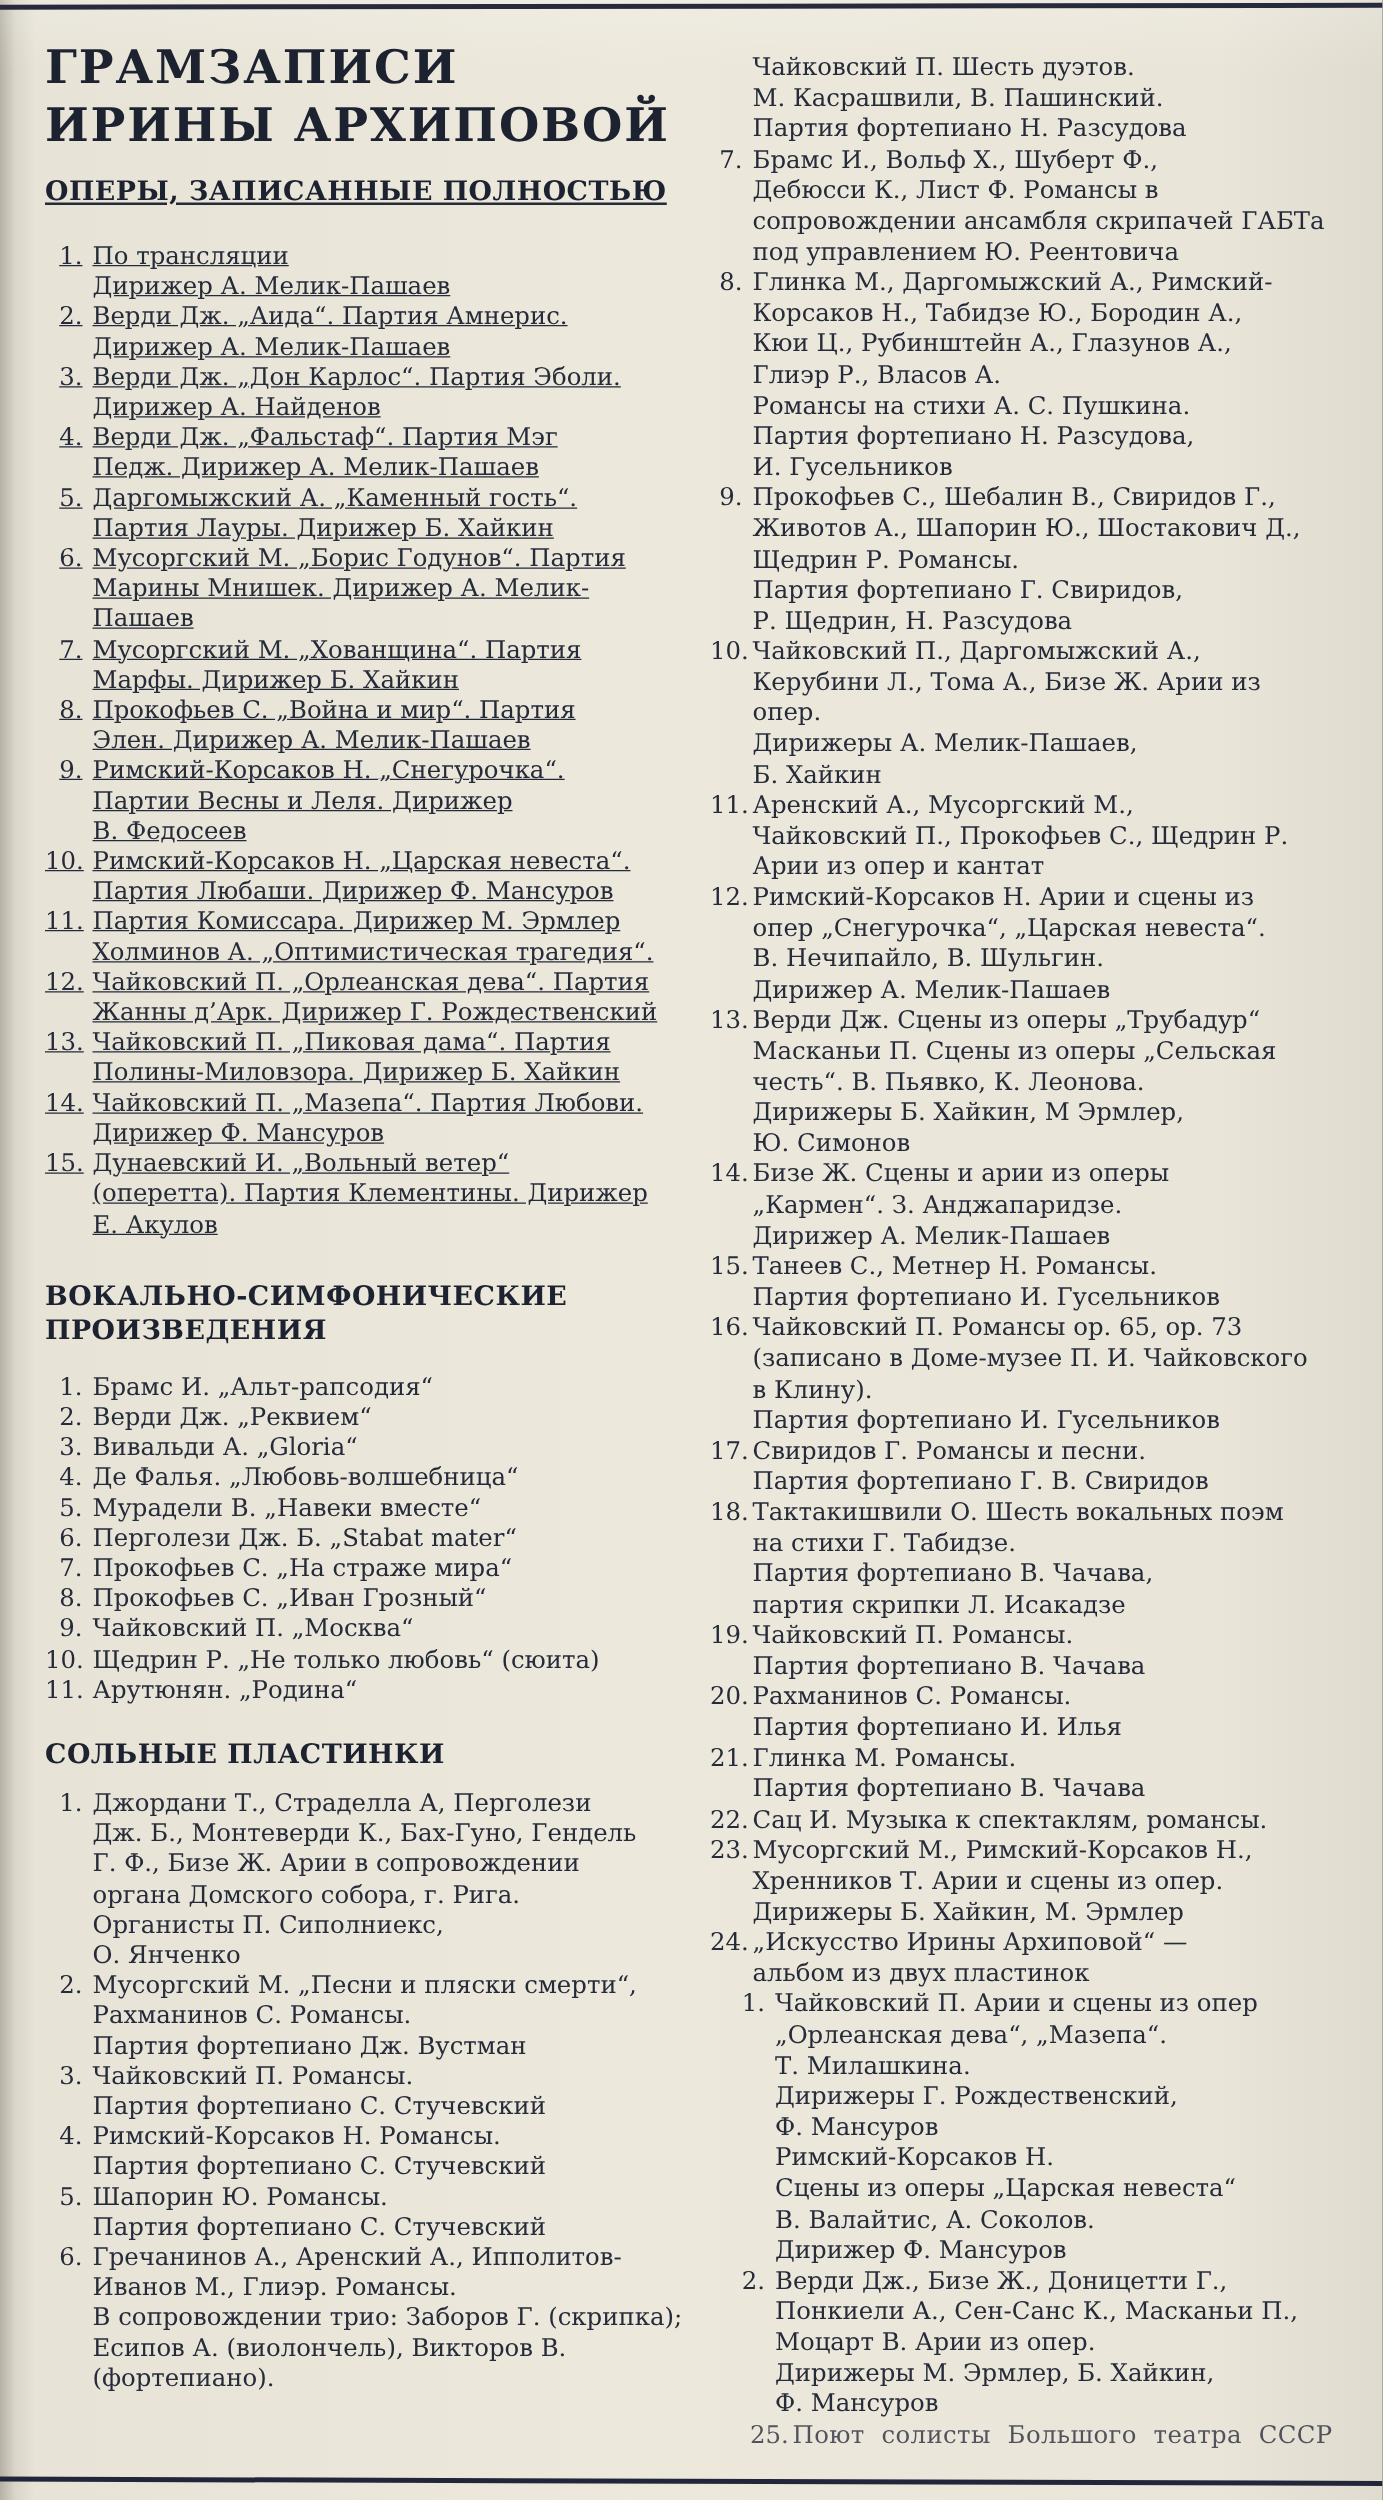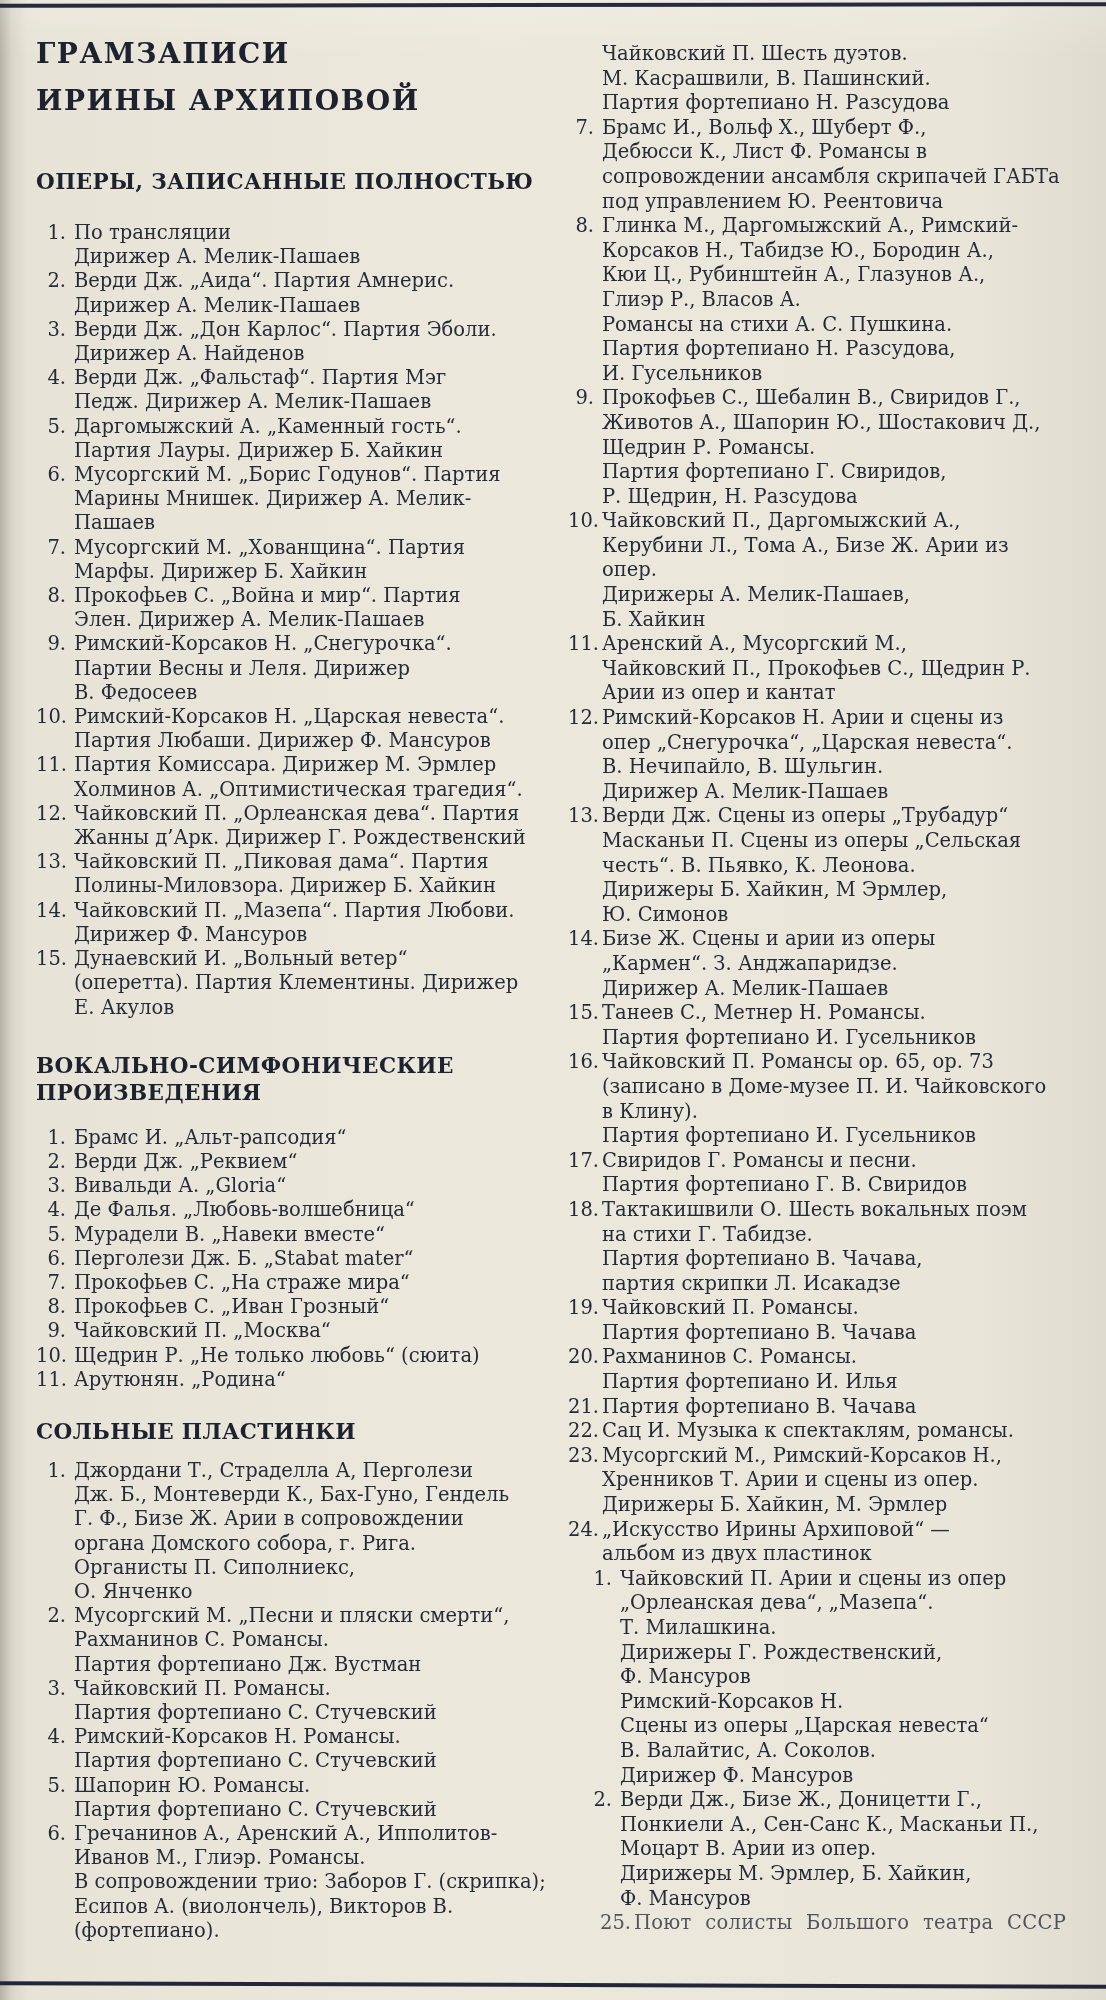--- a/index.html
+++ b/index.html
@@ -13,25 +13,25 @@
       linear-gradient(90deg, #b5b1a4 0px, #d9d5c8 12px, #e7e3d6 28px, #ece8db 45%, #e9e5d8 88%, #dfdbce 100%);
     font-family:"DejaVu Serif","Liberation Serif",serif;
     color:#262b3a;
   }
   .rule{position:absolute;left:-6px;width:1120px;background:#262a3c;}
   .rule-top{top:3px;height:4px;transform:rotate(-0.08deg);}
   .rule-bottom{top:1983px;height:4px;transform:rotate(0.18deg);background:#22263a;}
   .col{position:absolute;top:30px;}
   .col-left{left:36px;width:498px;}
   .col-right{left:568px;width:534px;padding-top:12px;}
-  .doc-title{font-size:28px;line-height:47px;font-weight:bold;letter-spacing:1.5px;color:#1d2231;}
+  .doc-title{font-size:37px;line-height:47px;font-weight:bold;letter-spacing:1.5px;color:#1d2231;}
   .doc-title .line{white-space:nowrap;}
   .section-header{font-size:21.5px;line-height:27px;font-weight:bold;letter-spacing:.4px;color:#1d2231;}
   .section-header .line{white-space:nowrap;}
-  .sec-0{margin-top:44px;}
+  .sec-0{margin-top:16px;text-decoration:underline;}
   .sec-1{margin-top:32px;}
   .sec-2{margin-top:26px;}
   .sec-0 .list{margin-top:26px;}
   .sec-1 .list{margin-top:20px;}
   .sec-2 .list{margin-top:14px;}
   .item{display:flex;align-items:flex-start;}
   .col-left .item{font-size:19.5px;line-height:24.2px;}
   .col-right .item,.col-right .plain{font-size:19.5px;line-height:24.6px;}
   .num{flex:none;width:30px;padding-right:8px;text-align:right;white-space:nowrap;}
   .col-right .num{width:26px;}
@@ -476,20 +476,21 @@
           <div class="num">20.</div>
           <div class="lines">
             <div class="line">Рахманинов С. Романсы.</div>
             <div class="line">Партия фортепиано И. Илья</div>
           </div>
         </div>
 
         <div class="item">
           <div class="num">21.</div>
           <div class="lines">
+            <div class="line">Глинка М. Романсы.</div>
             <div class="line">Партия фортепиано В. Чачава</div>
           </div>
         </div>
 
         <div class="item">
           <div class="num">22.</div>
           <div class="lines">
             <div class="line">Сац И. Музыка к спектаклям, романсы.</div>
           </div>
         </div>

